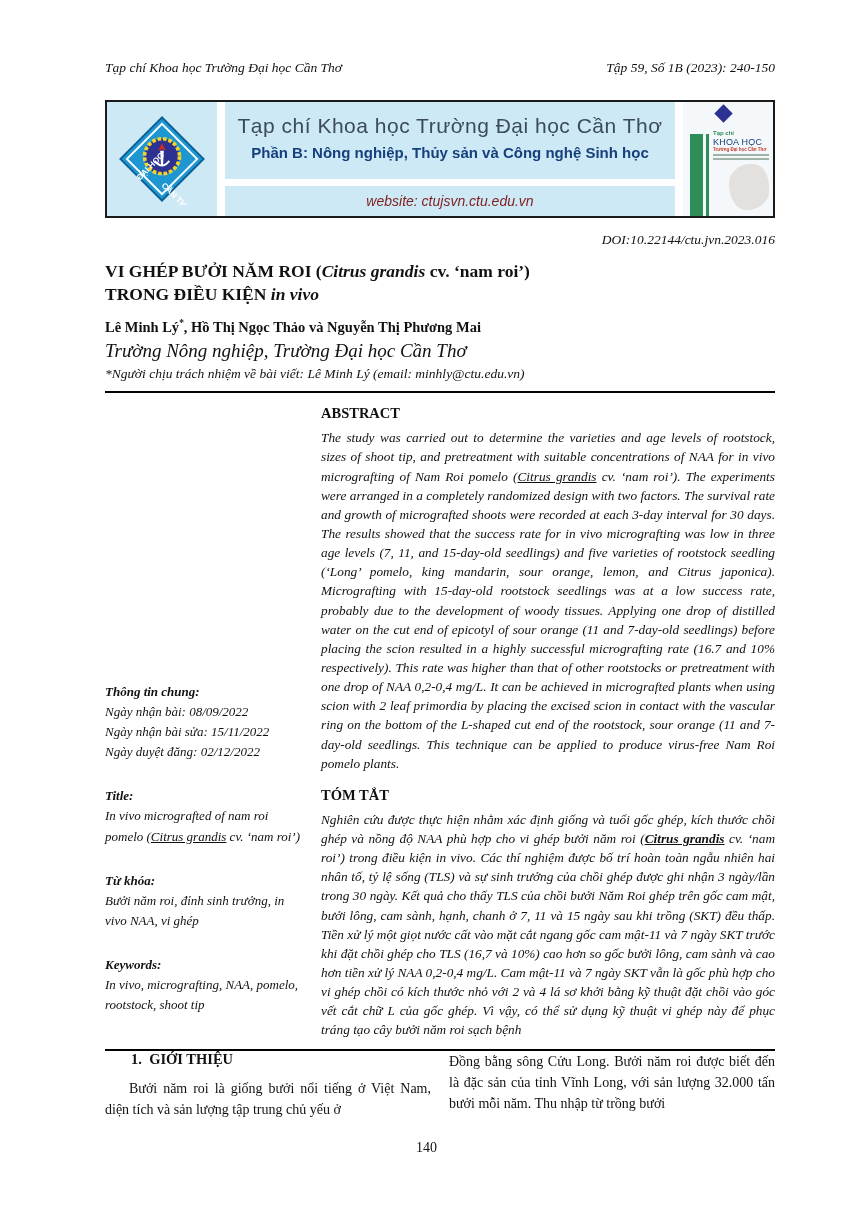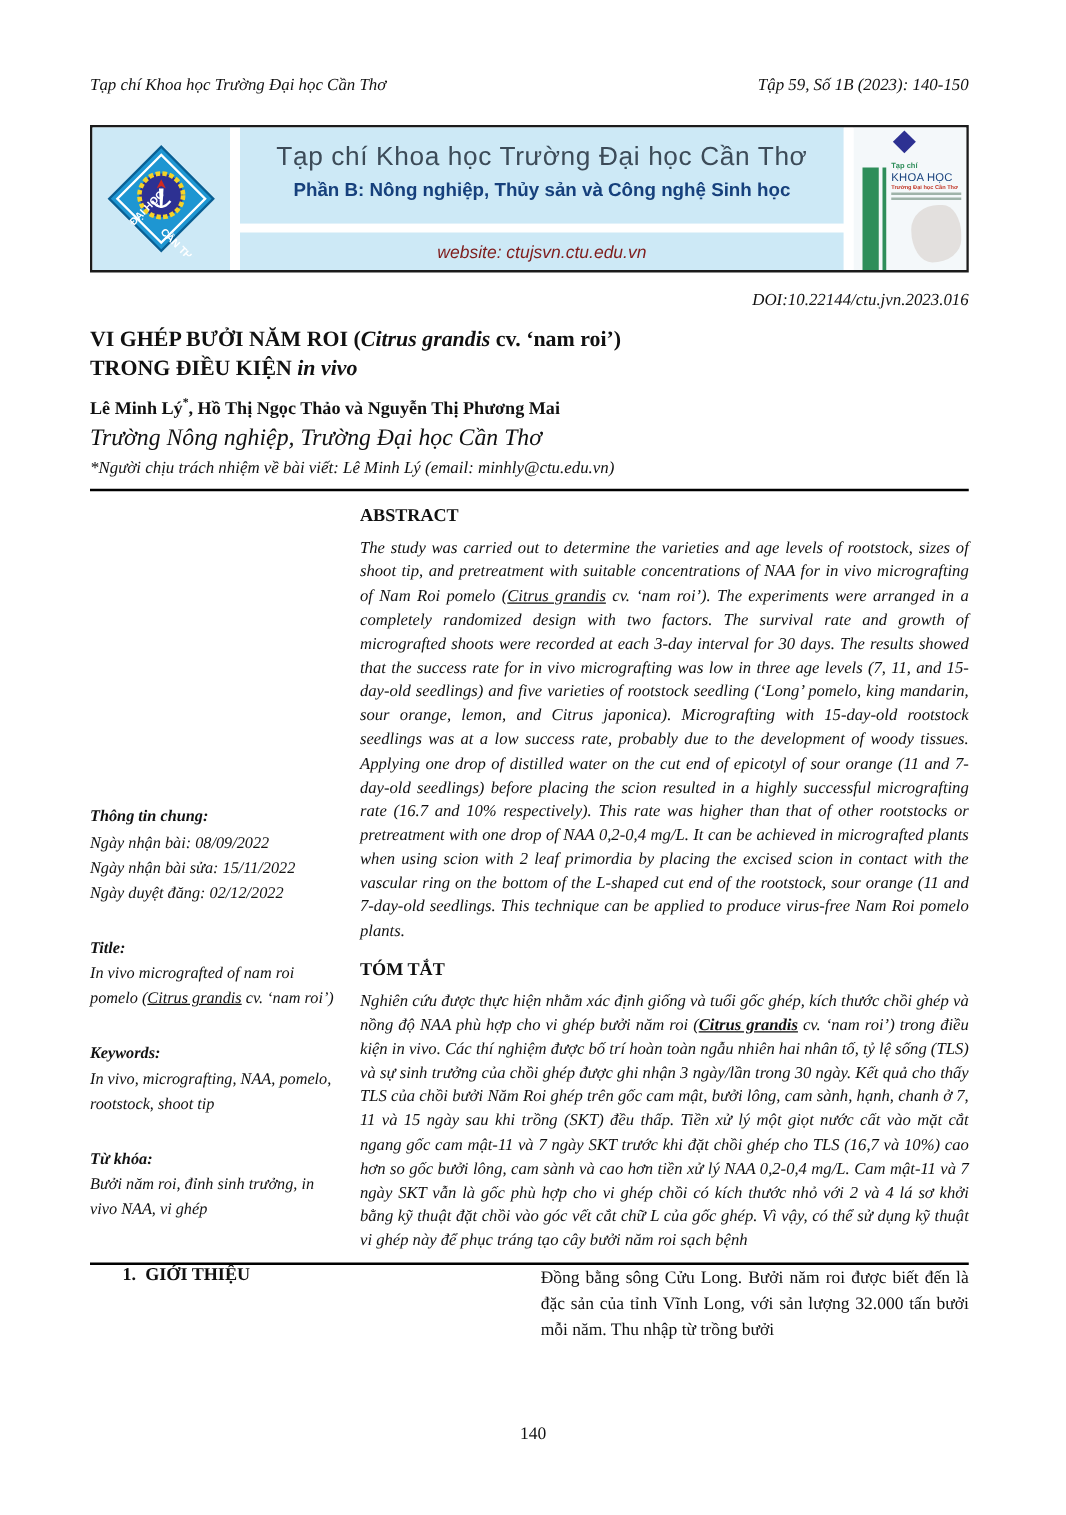--- a/index.html
+++ b/index.html
@@ -5,21 +5,21 @@
   html,body{margin:0;padding:0;background:#e9e9e9;}
   .page{
     position:relative;
     width:853px;height:1212px;
     margin:0 auto;
     background:#ffffff;
     overflow:hidden;
     font-family:"Liberation Serif", serif;
     color:#111;
   }
-  .content{padding:60px 78px 0 72px;}
+  .content{padding:60px 78px 0 105px;}
 
   
   .runhead{display:flex;justify-content:space-between;font-style:italic;font-size:13.5px;}
 
   
   .banner{
     margin-top:24px;
     height:118px;
     border:2px solid #1b1b1b;
     background:#ffffff;
@@ -76,21 +76,21 @@
   sup.mark{font-size:.65em;vertical-align:super;}
 </style>
 </head>
 <body>
 
 <div class="page">
   <div class="content">
 
     <div class="runhead">
       <span>Tạp chí Khoa học Trường Đại học Cần Thơ</span>
-      <span>Tập 59, Số 1B (2023): 140-150</span>
+      <span>Tập 59, Số 1B (2023): 240-150</span>
     </div>
 
     <div class="banner">
       <div class="logo-panel">
         <svg width="92" height="92" viewBox="0 0 100 100">
           <rect x="18" y="18" width="64" height="64" transform="rotate(45 50 50)" fill="#1e96d2" stroke="#0a5f93" stroke-width="2"></rect>
           <rect x="23" y="23" width="54" height="54" transform="rotate(45 50 50)" fill="none" stroke="#ffffff" stroke-width="2"></rect>
           <circle cx="50" cy="47" r="19" fill="#2d3192" stroke="#f5d327" stroke-width="4" stroke-dasharray="4 2"></circle>
           <path d="M50 33 L54 41 L50 39 L46 41 Z" fill="#d22b1f"></path>
           <path d="M48 41 L52 41 L51 58 L49 58 Z" fill="#ffffff"></path>
@@ -143,42 +143,43 @@
           <div class="lbl">Thông tin chung:</div>
           <div>Ngày nhận bài: 08/09/2022</div>
           <div>Ngày nhận bài sửa: 15/11/2022</div>
           <div>Ngày duyệt đăng: 02/12/2022</div>
         </div>
         <div class="grp">
           <div class="lbl">Title:</div>
           <div><span>In vivo micrografted of nam roi pomelo (</span><span style="text-decoration: underline;">Citrus grandis</span><span> cv. ‘nam roi’)</span></div>
         </div>
         <div class="grp">
+          <div class="lbl">Từ khóa:</div>
+          <div>Bưởi năm roi, đỉnh sinh trưởng, in vivo NAA, vi ghép</div>
+        </div>
+        <div class="grp">
           <div class="lbl">Keywords:</div>
           <div>In vivo, micrografting, NAA, pomelo, rootstock, shoot tip</div>
-        </div>
-        <div class="grp">
-          <div class="lbl">Từ khóa:</div>
-          <div>Bưởi năm roi, đỉnh sinh trưởng, in vivo NAA, vi ghép</div>
         </div>
       </div>
 
       <div class="col-abs">
         <div class="abs-head">ABSTRACT</div>
         <div class="abs-body"><span>The study was carried out to determine the varieties and age levels of rootstock, sizes of shoot tip, and pretreatment with suitable concentrations of NAA for in vivo micrografting of Nam Roi pomelo (</span><span style="text-decoration: underline;">Citrus grandis</span><span> cv. ‘nam roi’). The experiments were arranged in a completely randomized design with two factors. The survival rate and growth of micrografted shoots were recorded at each 3-day interval for 30 days. The results showed that the success rate for in vivo micrografting was low in three age levels (7, 11, and 15-day-old seedlings) and five varieties of rootstock seedling (‘Long’ pomelo, king mandarin, sour orange, lemon, and Citrus japonica). Micrografting with 15-day-old rootstock seedlings was at a low success rate, probably due to the development of woody tissues. Applying one drop of distilled water on the cut end of epicotyl of sour orange (11 and 7-day-old seedlings) before placing the scion resulted in a highly successful micrografting rate (16.7 and 10% respectively). This rate was higher than that of other rootstocks or pretreatment with one drop of NAA 0,2-0,4 mg/L. It can be achieved in micrografted plants when using scion with 2 leaf primordia by placing the excised scion in contact with the vascular ring on the bottom of the L-shaped cut end of the rootstock, sour orange (11 and 7-day-old seedlings. This technique can be applied to produce virus-free Nam Roi pomelo plants.</span></div>
         <div class="tomtat-head">TÓM TẮT</div>
         <div class="abs-body"><span>Nghiên cứu được thực hiện nhằm xác định giống và tuổi gốc ghép, kích thước chồi ghép và nồng độ NAA phù hợp cho vi ghép bưởi năm roi (</span><span style="font-weight: bold; text-decoration: underline;">Citrus grandis</span><span> cv. ‘nam roi’) trong điều kiện in vivo. Các thí nghiệm được bố trí hoàn toàn ngẫu nhiên hai nhân tố, tỷ lệ sống (TLS) và sự sinh trưởng của chồi ghép được ghi nhận 3 ngày/lần trong 30 ngày. Kết quả cho thấy TLS của chồi bưởi Năm Roi ghép trên gốc cam mật, bưởi lông, cam sành, hạnh, chanh ở 7, 11 và 15 ngày sau khi trồng (SKT) đều thấp. Tiền xử lý một giọt nước cất vào mặt cắt ngang gốc cam mật-11 và 7 ngày SKT trước khi đặt chồi ghép cho TLS (16,7 và 10%) cao hơn so gốc bưởi lông, cam sành và cao hơn tiền xử lý NAA 0,2-0,4 mg/L. Cam mật-11 và 7 ngày SKT vẫn là gốc phù hợp cho vi ghép chồi có kích thước nhỏ với 2 và 4 lá sơ khởi bằng kỹ thuật đặt chồi vào góc vết cắt chữ L của gốc ghép. Vì vậy, có thể sử dụng kỹ thuật vi ghép này để phục tráng tạo cây bưởi năm roi sạch bệnh</span></div>
       </div>
     </div>
 
     <hr class="rule">
 
     <div class="sec-cols">
       <div>
         <div class="sec-head">1.&nbsp; GIỚI THIỆU</div>
+        <div class="sec-par">Bưởi năm roi là giống bưởi nổi tiếng ở Việt Nam, diện tích và sản lượng tập trung chủ yếu ở</div>
       </div>
       <div>
         <div class="sec-par noindent">Đồng bằng sông Cửu Long. Bưởi năm roi được biết đến là đặc sản của tỉnh Vĩnh Long, với sản lượng 32.000 tấn bưởi mỗi năm. Thu nhập từ trồng bưởi</div>
       </div>
     </div>
 
   </div>
 
   <div class="pageno">140</div>
 </div>

